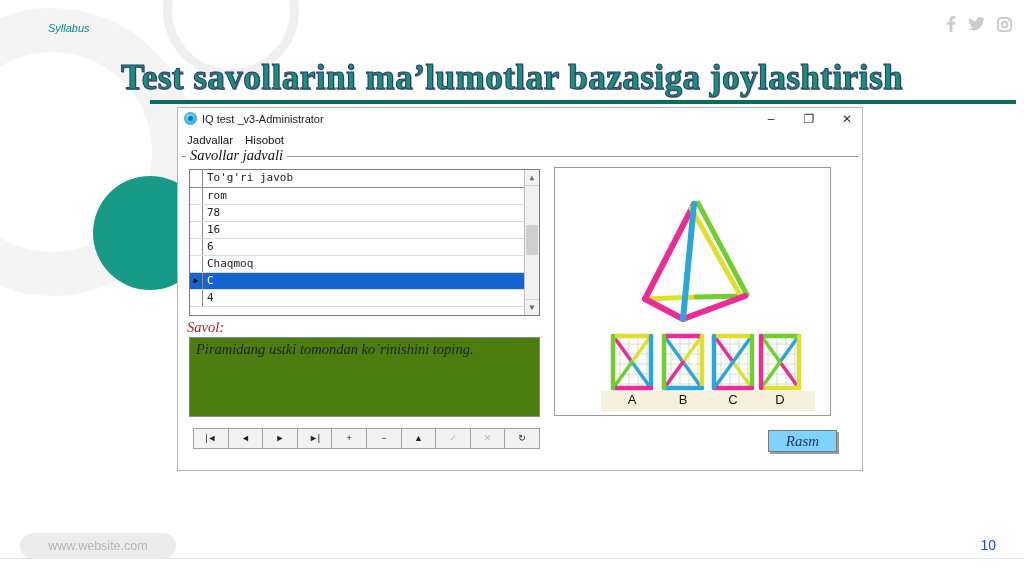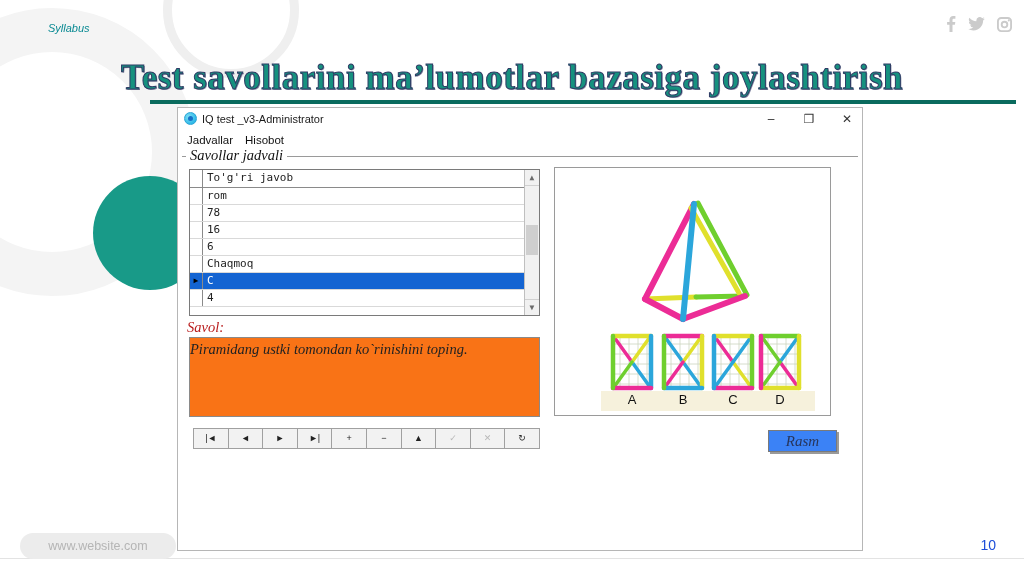--- a/index.html
+++ b/index.html
@@ -18,21 +18,21 @@
   .title{position:absolute;left:0;top:58px;width:100%;text-align:center;z-index:3;
          font-family:"Liberation Serif",serif;font-weight:700;font-size:35px;letter-spacing:0.5px;
          -webkit-text-stroke:1px #2e3a64;text-shadow:1px 1px 0 rgba(40,50,95,.55);}
   .title-underline{position:absolute;left:150px;top:100px;width:866px;height:4px;z-index:2;}
   
   .footer-line{position:absolute;left:0;right:0;top:558px;border-top:1px solid #e3e3e3;z-index:1;}
   .footer-pill{position:absolute;left:20px;top:533px;width:156px;height:26px;border-radius:13px;background:#ececec;
                color:#b5b5b5;font-size:12.5px;display:flex;align-items:center;justify-content:center;z-index:2;}
   .page-number{position:absolute;right:28px;top:537px;color:#1d4ed8;font-size:14px;z-index:2;}
   
-  .app-window{position:absolute;left:177px;top:107px;width:686px;height:444px;background:#ffffff;
+  .app-window{position:absolute;left:177px;top:107px;width:686px;height:364px;background:#ffffff;
               border:1px solid #b6b6b6;box-sizing:border-box;z-index:2;font-size:11px;color:#1a1a1a;}
   .titlebar{position:absolute;left:0;top:0;right:0;height:22px;background:#ffffff;}
   .app-icon{position:absolute;left:6px;top:4px;width:13px;height:13px;border-radius:50%;
             background:radial-gradient(circle at 35% 35%,#7fe0f5,#2fb9e8 70%);border:1px solid #2aa5d6;box-sizing:border-box;}
   .app-icon::after{content:"";position:absolute;left:3px;top:3px;width:5px;height:5px;border-radius:50%;background:#1670c8;}
   .win-title{position:absolute;left:24px;top:5px;font-size:11px;color:#1a1a1a;white-space:nowrap;}
   .win-controls{position:absolute;right:8px;top:0;height:22px;display:flex;gap:24px;align-items:center;color:#333;}
   .win-controls span{width:14px;text-align:center;font-size:12px;line-height:22px;cursor:default;}
   .menubar{position:absolute;left:4px;top:22px;height:20px;display:flex;align-items:center;gap:2px;}
   .menu-item{padding:0 5px;font-size:11.5px;color:#111;}
@@ -51,36 +51,36 @@
   .grid-row.selected .cell{color:#ffffff;}
   .grid-vscroll{position:absolute;top:0;bottom:0;right:0;width:15px;background:#f1f1f1;border-left:1px solid #bfbfbf;box-sizing:border-box;}
   .vs-btn{position:absolute;left:0;right:0;height:15px;color:#6b6b6b;font-size:8px;text-align:center;line-height:15px;background:#f1f1f1;}
   .vs-up{top:0;border-bottom:1px solid #d0d0d0;}
   .vs-down{bottom:0;border-top:1px solid #d0d0d0;}
   .vs-thumb{position:absolute;left:1px;right:1px;top:55px;height:30px;background:#cfcfcf;}
   
   .savol-label{position:absolute;left:9px;top:211px;font-family:"Liberation Serif",serif;font-style:italic;
                font-size:14.5px;color:#b91c1c;}
   .memo{position:absolute;left:11px;top:229px;width:351px;height:80px;border:1px solid #8a8a8a;box-sizing:border-box;
-        background:#f97316;padding:3px 0;font-family:"Liberation Serif",serif;font-style:italic;font-size:14.5px;color:#222;}
+        background:#4d7c0f;padding:3px 6px;font-family:"Liberation Serif",serif;font-style:italic;font-size:14.5px;color:#222;}
   
   .navigator{position:absolute;left:15px;top:320px;width:347px;height:21px;display:flex;}
   .nav-btn{flex:1;margin-left:-1px;background:#f2f2f2;border:1px solid #a0a0a0;box-sizing:border-box;
            font-size:9px;line-height:19px;text-align:center;color:#222;cursor:default;}
   .nav-btn:first-child{margin-left:0;}
   .nav-btn.disabled{color:#b9b9b9;}
   
   .image-panel{position:absolute;left:376px;top:59px;width:277px;height:249px;border:1px solid #9a9a9a;
                box-sizing:border-box;background:#ffffff;}
   .label-strip{position:absolute;left:46px;top:223px;width:214px;height:20px;background:#f6f1dc;}
   .opt{position:absolute;top:165px;width:44px;height:58px;}
   .opt-label{position:absolute;top:224px;width:44px;text-align:center;font-size:13px;color:#111;
              font-family:"Liberation Sans",sans-serif;}
   
-  .rasm-btn{position:absolute;left:590px;top:322px;width:69px;height:22px;background:#3b82f6;
+  .rasm-btn{position:absolute;left:590px;top:322px;width:69px;height:22px;background:#7dd3fc;
             border:1px solid #7a7a7a;box-shadow:2px 2px 0 #9a9a9a;box-sizing:border-box;
             font-family:"Liberation Serif",serif;font-style:italic;font-size:15px;color:#27355c;
             display:flex;align-items:center;justify-content:center;cursor:default;}
 </style>
 </head>
 <body>
 
 <div class="slide">
 
   <div class="ring-big"></div>

